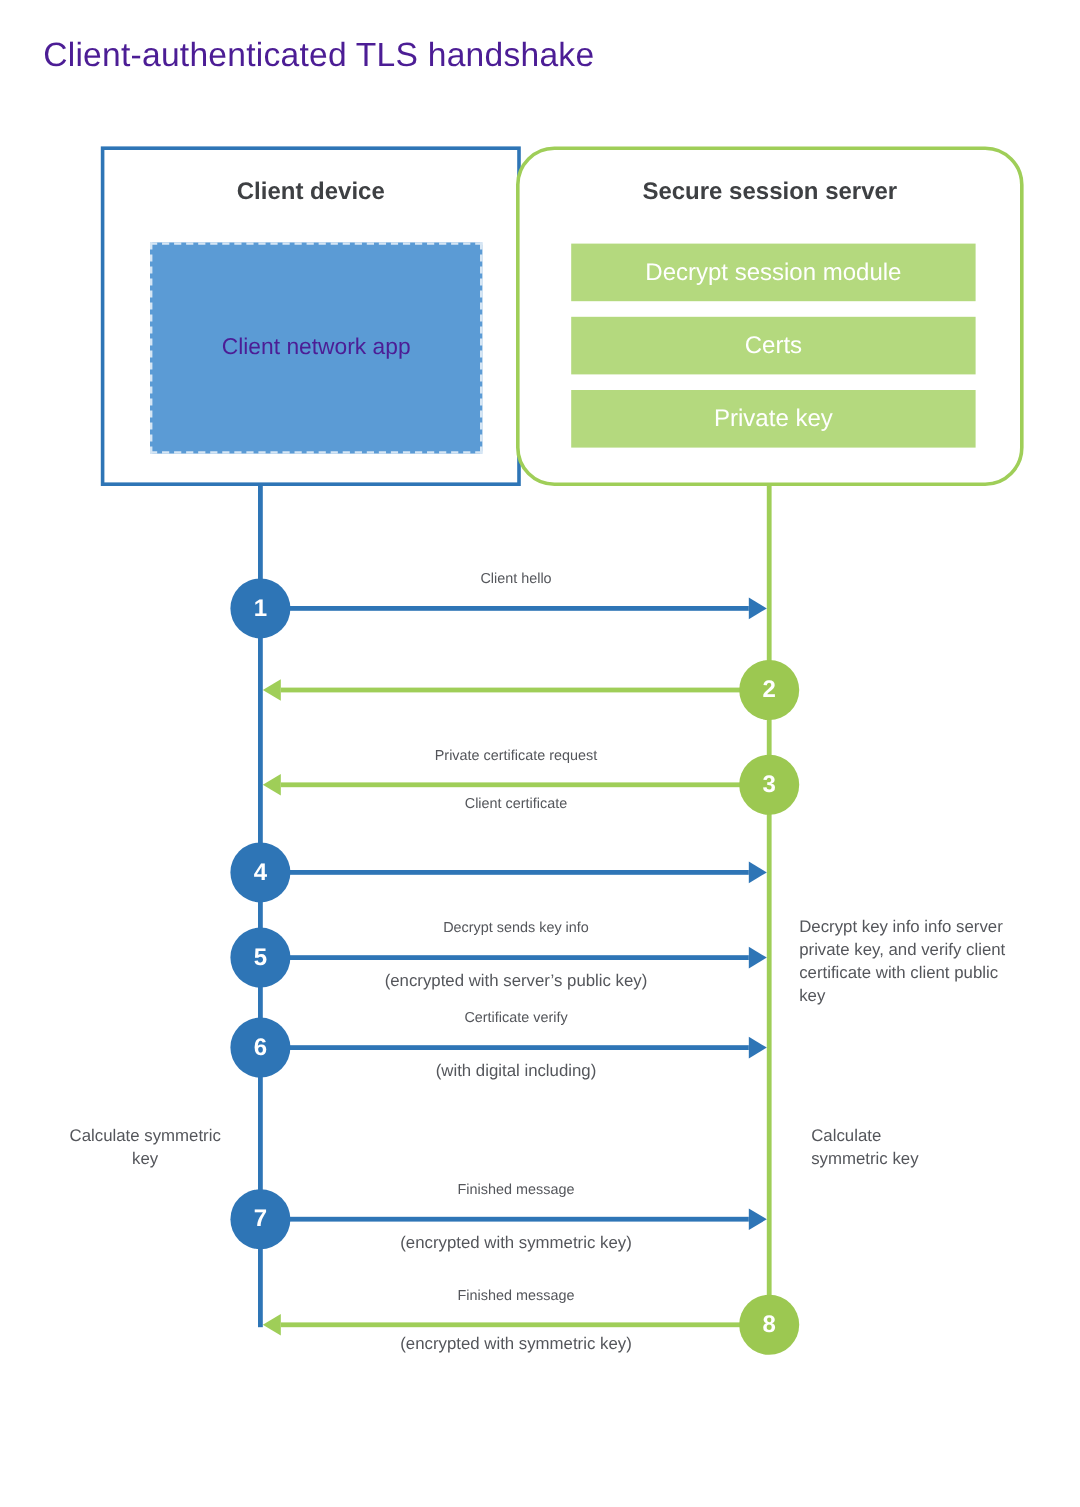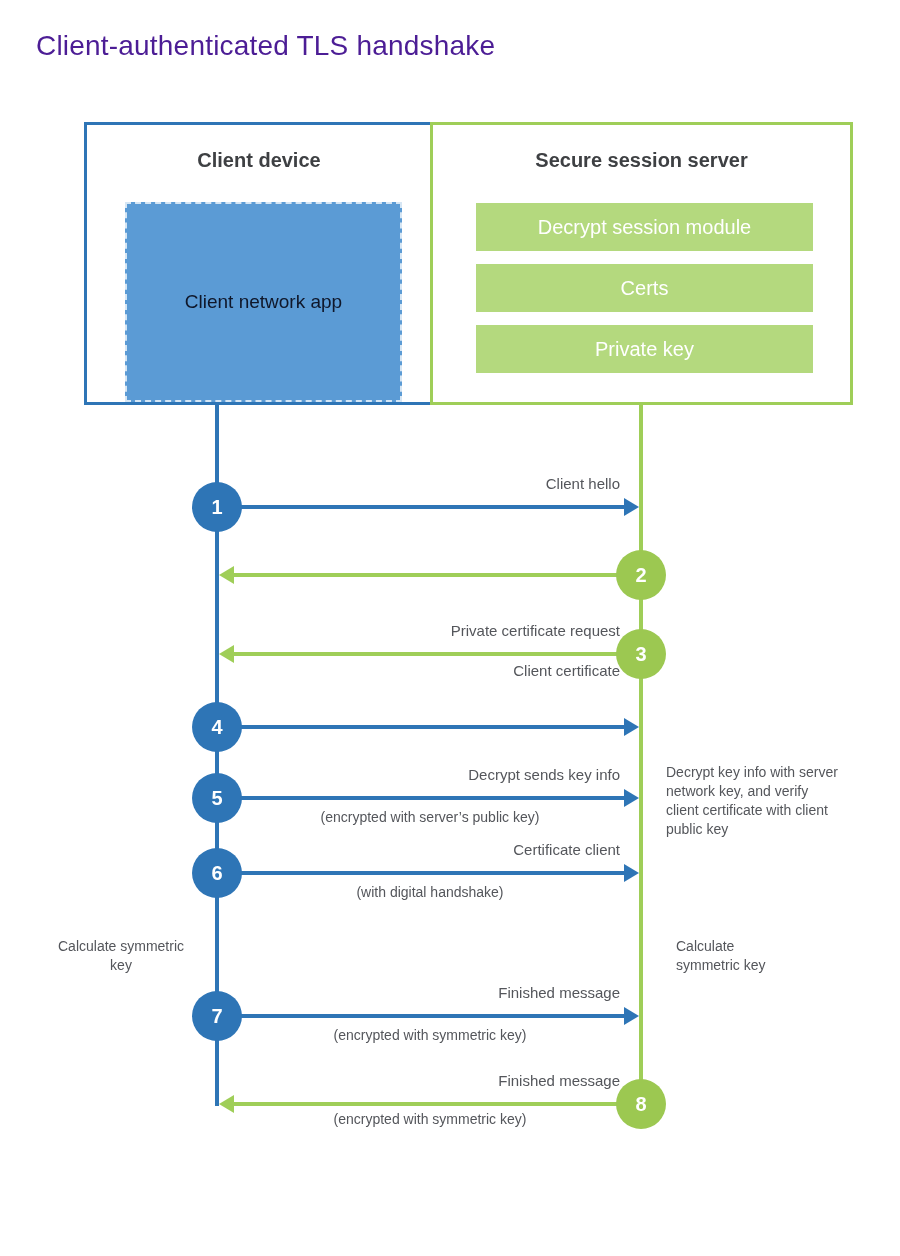--- a/index.html
+++ b/index.html
@@ -26,39 +26,39 @@
 
   
   .entity-box {
     position: absolute;
     top: 122px;
     height: 283px;
     background: #ffffff;
     border: 3px solid;
   }
   .entity-box.client { left: 40px;  width: 350px; border-color: #2e75b6; margin-left: 44px; }
-  .entity-box.server { left: 430px; width: 423px; border-color: #9fce58; }
+  .entity-box.server { left: 430px; width: 423px; border-color: #9fce58; border-radius: 32px; }
 
   .entity-title {
     margin-top: 24px;
     text-align: center;
     font-size: 20px;
     font-weight: bold;
     color: #3e4043;
   }
 
   .app-box {
     position: absolute;
     left: 38px; top: 77px;
-    width: 277px; height: 200px;
+    width: 277px; height: 176px;
     background: #5b9bd5;
     border: 2px dashed rgba(255,255,255,0.75);
     display: flex; align-items: center; justify-content: center;
     text-align: center;
-    color: #0f172a;
+    color: #4c1d95;
     font-size: 19px;
     line-height: 1.45;
   }
   .app-box span { display: inline-block; max-width: 175px; }
 
   .server-bar {
     position: absolute;
     left: 43px;
     width: 337px; height: 48px;
     background: #b4d97e;
@@ -113,22 +113,22 @@
     border-right: 15px solid;
     border-top: 9px solid transparent;
     border-bottom: 9px solid transparent;
   }
   .arrow.green.to-left::before { border-right-color: #9fce58; }
 
   .msg-label {
     position: absolute;
     left: 240px;
     width: 380px;
-    text-align: right;
-    font-size: 15px;
+    text-align: center;
+    font-size: 12px;
     color: #54565b;
     z-index: 2;
   }
   .msg-sublabel {
     position: absolute;
     left: 240px;
     width: 380px;
     text-align: center;
     font-size: 14px;
     color: #54565b;
@@ -182,26 +182,26 @@
 
   <div class="msg-label" style="top:662px;">Client certificate</div>
   <div class="arrow blue to-right" style="left:240px; width:384px; top:725px;"></div>
   <div class="step-circle blue" style="left:192px; top:702px;">4</div>
 
   <div class="msg-label" style="top:766px;">Decrypt sends key info</div>
   <div class="arrow blue to-right" style="left:240px; width:384px; top:796px;"></div>
   <div class="msg-sublabel" style="top:809px;">(encrypted with server’s public key)</div>
   <div class="step-circle blue" style="left:192px; top:773px;">5</div>
 
-  <div class="msg-label" style="top:841px;">Certificate client</div>
+  <div class="msg-label" style="top:841px;">Certificate verify</div>
   <div class="arrow blue to-right" style="left:240px; width:384px; top:871px;"></div>
-  <div class="msg-sublabel" style="top:884px;">(with digital handshake)</div>
+  <div class="msg-sublabel" style="top:884px;">(with digital including)</div>
   <div class="step-circle blue" style="left:192px; top:848px;">6</div>
 
-  <div class="side-note note-decrypt">Decrypt key info with server network key, and verify client certificate with client public key</div>
+  <div class="side-note note-decrypt">Decrypt key info info server private key, and verify client certificate with client public key</div>
   <div class="side-note note-calc-left">Calculate symmetric key</div>
   <div class="side-note note-calc-right">Calculate symmetric key</div>
 
   <div class="msg-label" style="top:984px;">Finished message</div>
   <div class="arrow blue to-right" style="left:240px; width:384px; top:1014px;"></div>
   <div class="msg-sublabel" style="top:1027px;">(encrypted with symmetric key)</div>
   <div class="step-circle blue" style="left:192px; top:991px;">7</div>
 
   <div class="msg-label" style="top:1072px;">Finished message</div>
   <div class="arrow green to-left" style="left:234px; width:384px; top:1102px;"></div>

